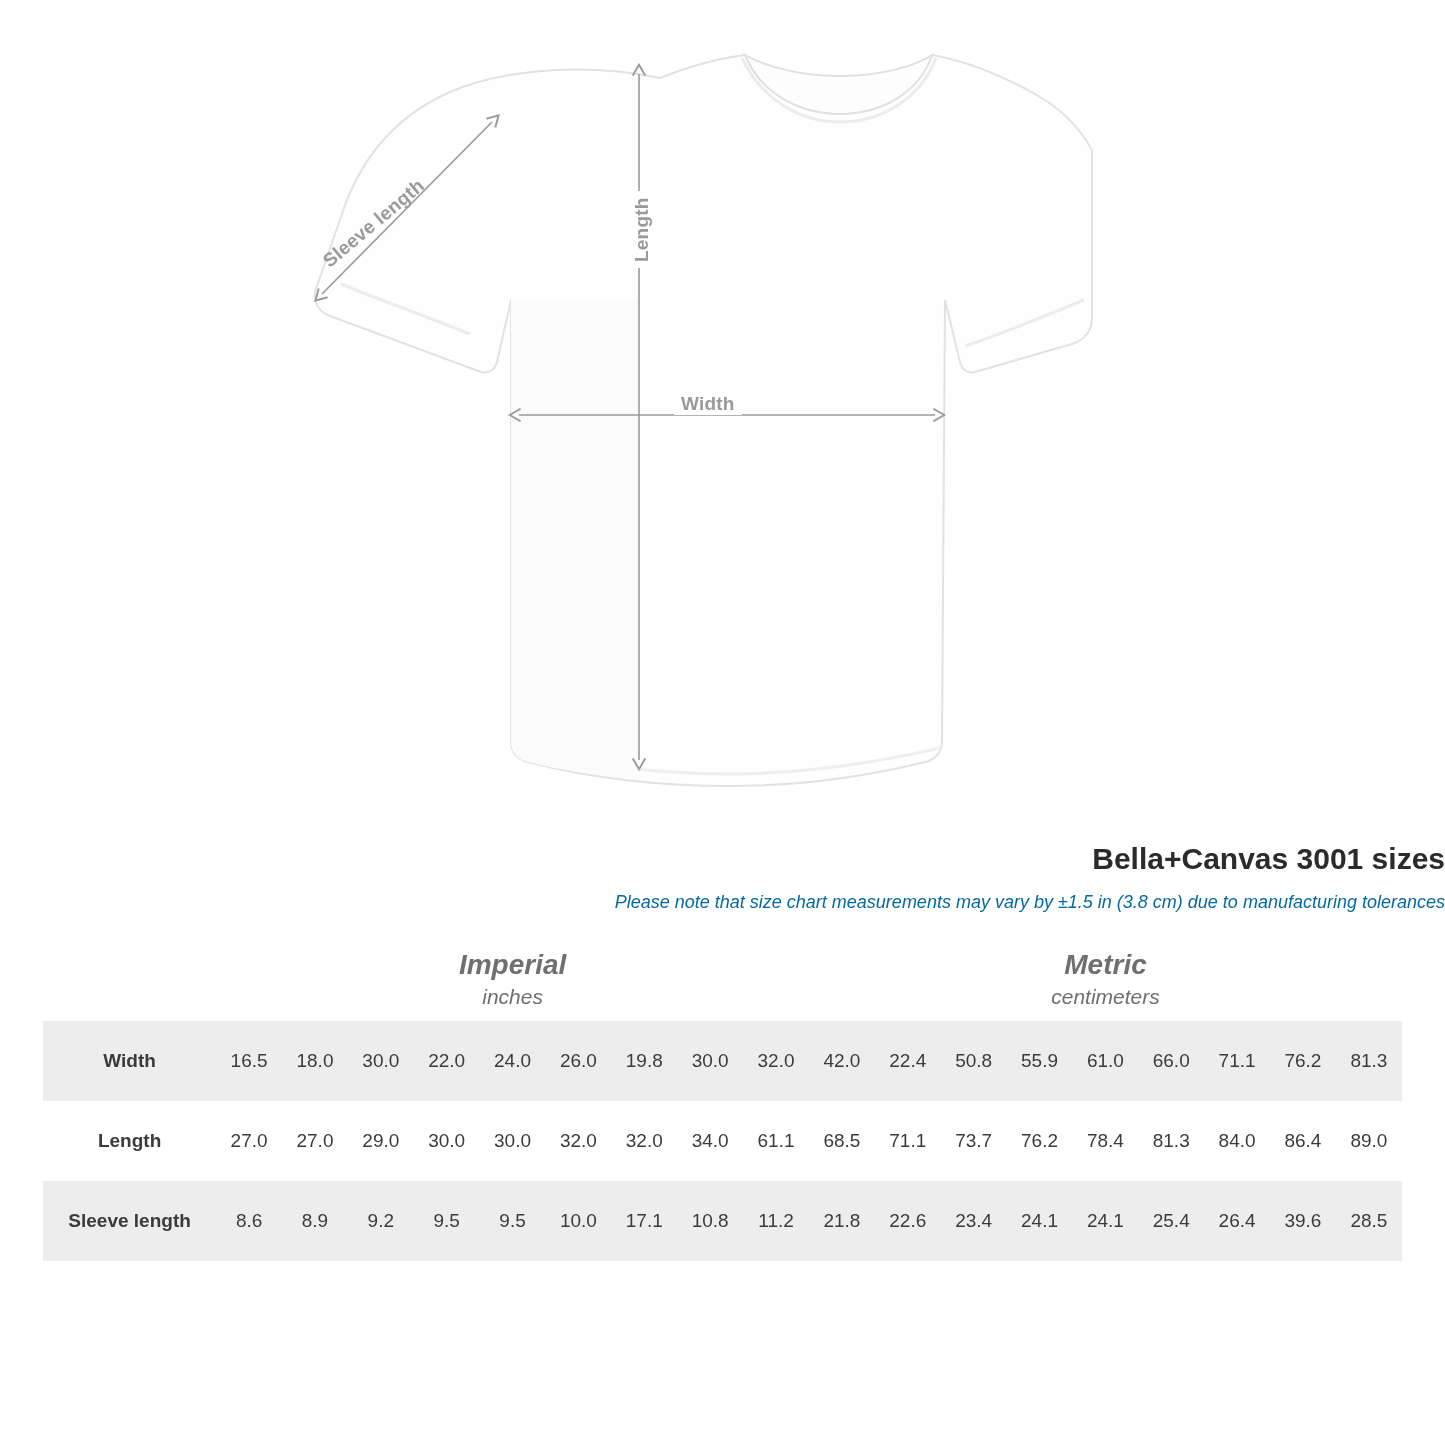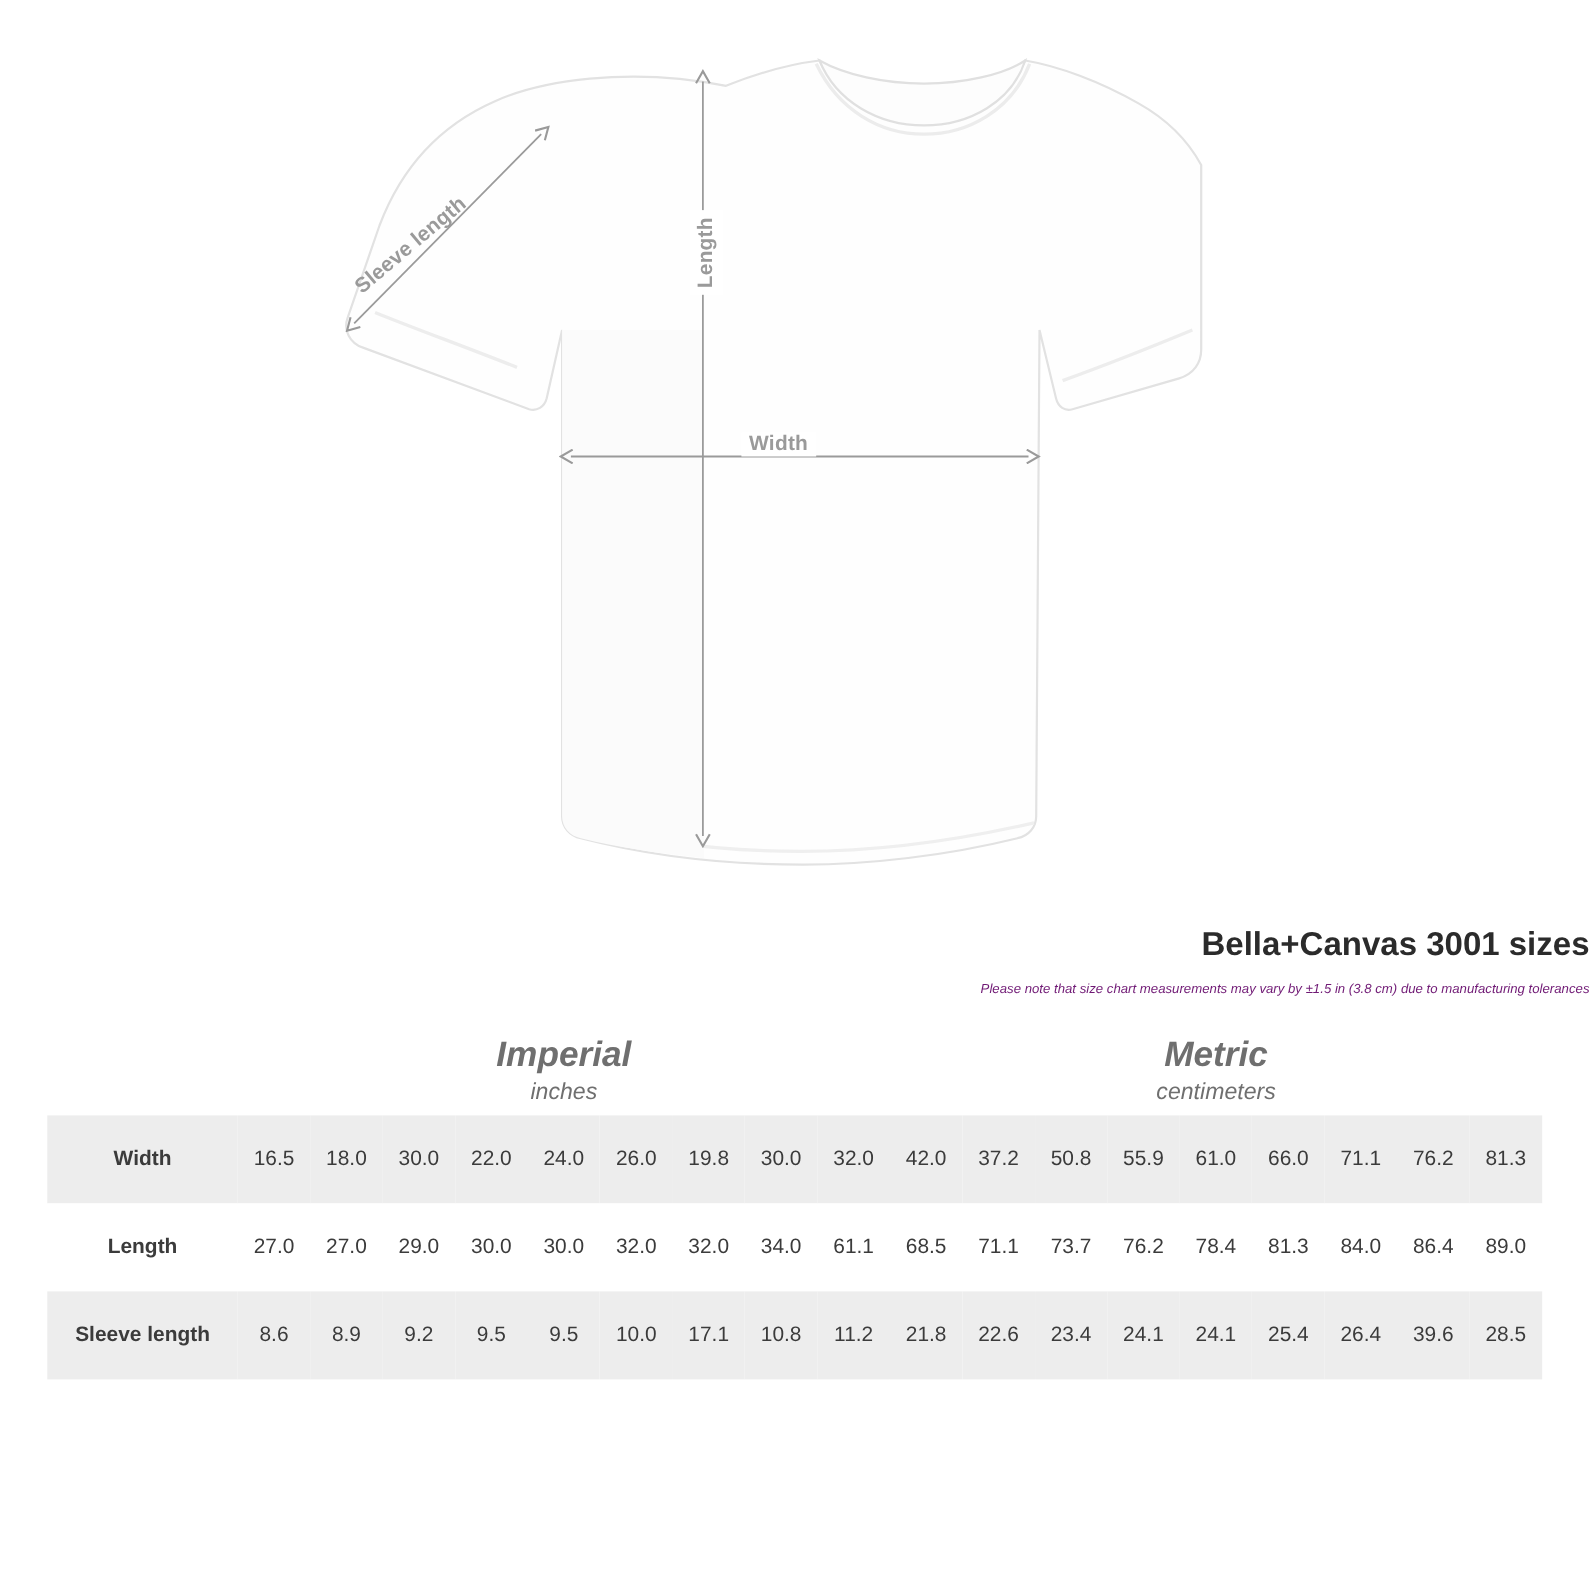--- a/index.html
+++ b/index.html
@@ -60,23 +60,23 @@
     text-align: right;
     margin-top: 12px;
   }
   .chart-title {
     font-size: 30px;
     font-weight: bold;
     color: #2b2b2b;
     margin: 0;
   }
   .chart-note {
-    font-size: 12px;
+    font-size: 18px;
     font-style: italic;
-    color: #701a75;
+    color: #0369a1;
     margin: 16px 0 0 0;
   }
 
   
   .table-wrap {
     margin: 28px 43px 0 43px;
     width: 1359px;
   }
   table.size-table {
     border-collapse: collapse;
@@ -93,21 +93,21 @@
     background: #ffffff;
   }
   col.rowhead { width: 173px; }
   col.datacol { width: 65.8px; }
 
   .unit-row td {
     background: #e8e8e8;
     height: 110px;
   }
   .unit-name {
-    font-size: 32px;
+    font-size: 28px;
     font-weight: bold;
     font-style: italic;
     color: #6f6f6f;
     display: block;
     line-height: 1.15;
   }
   .unit-sub {
     font-size: 21px;
     font-style: italic;
     color: #6f6f6f;
@@ -244,21 +244,21 @@
         <td>16.5</td>
         <td>18.0</td>
         <td>30.0</td>
         <td>22.0</td>
         <td>24.0</td>
         <td>26.0</td>
         <td>19.8</td>
         <td>30.0</td>
         <td>32.0</td>
         <td>42.0</td>
-        <td>37.2</td>
+        <td>22.4</td>
         <td>50.8</td>
         <td>55.9</td>
         <td>61.0</td>
         <td>66.0</td>
         <td>71.1</td>
         <td>76.2</td>
         <td>81.3</td>
       </tr>
 
       <tr>

